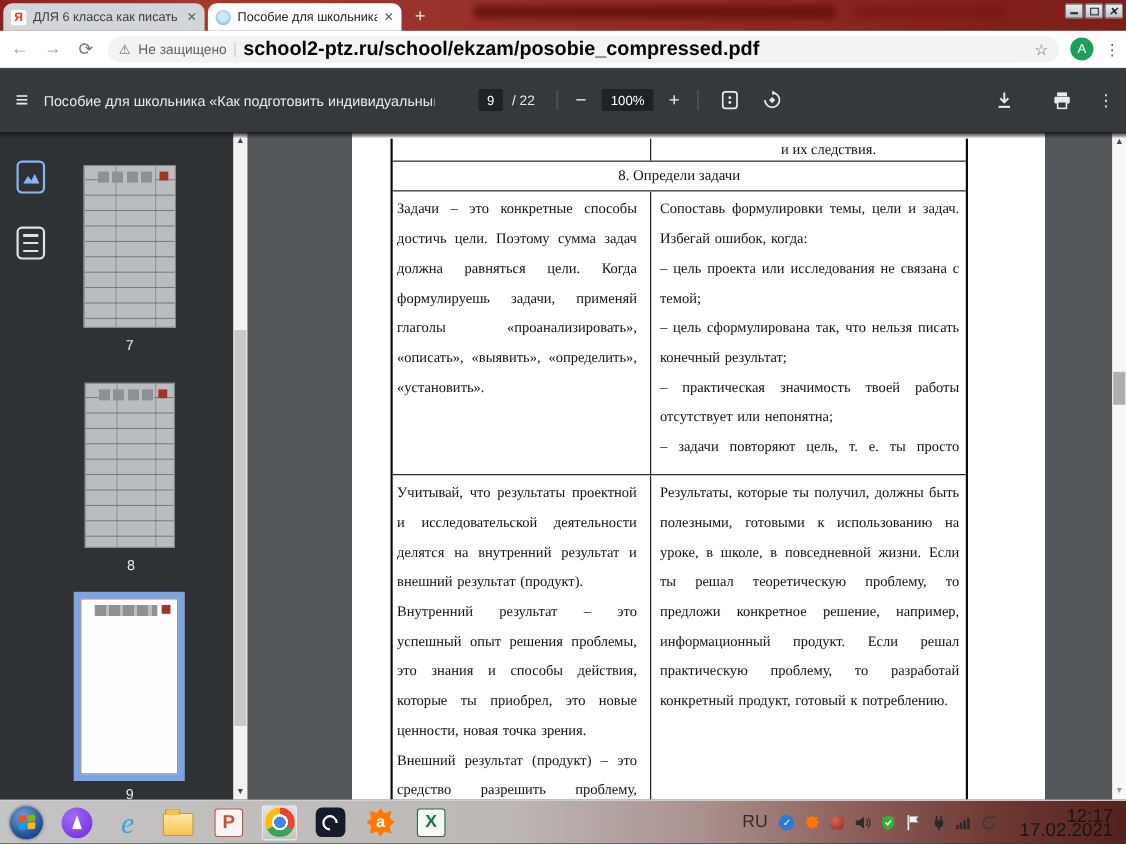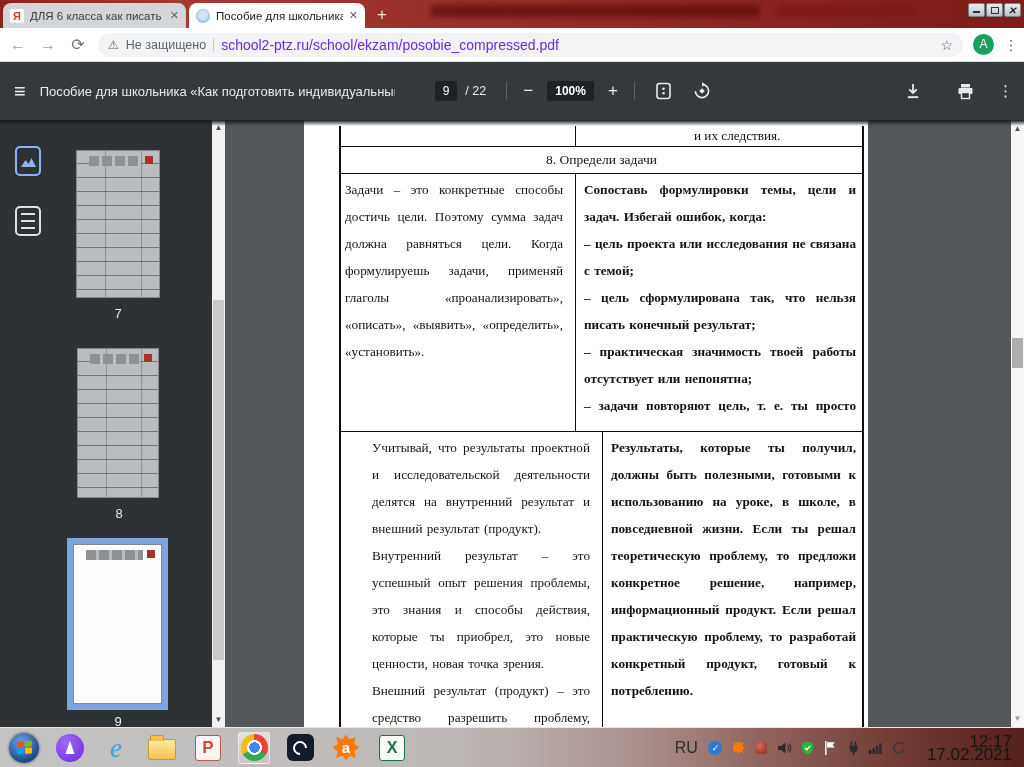--- a/index.html
+++ b/index.html
@@ -35,36 +35,36 @@
   
   .addressbar { position:absolute; top:28px; left:0; width:1024px; height:34px; background:#fff;
     display:flex; align-items:center; padding:0 8px; gap:10px; border-bottom:1px solid #dadce0; }
   .navic { color:#757575; font-size:16px; width:20px; text-align:center; }
   .navic.dim { color:#9aa0a6; }
   .omnibox { flex:1; height:24px; background:#f1f3f4; border-radius:13px; display:flex;
     align-items:center; padding:0 10px; gap:7px; }
   .warn { color:#5f6368; font-size:12px; }
   .sec { color:#5f6368; font-size:12.5px; }
   .omni-div { width:1px; height:14px; background:#c6c9cc; }
-  .url { color:#6d28d9; font-size:14px; font-weight:normal; flex:1; overflow:hidden; white-space:nowrap; }
+  .url { color:#000000; font-size:18px; font-weight:bold; flex:1; overflow:hidden; white-space:nowrap; }
   .star { color:#5f6368; font-size:14px; }
   .avatar { width:21px; height:21px; border-radius:50%; background:#1aa05c; color:#fff;
     font-size:12px; text-align:center; line-height:21px; }
   .menu-dots { color:#5f6368; font-size:14px; width:12px; text-align:center; letter-spacing:0; }
 
   
   .pdfbar { position:absolute; top:62px; left:0; width:1024px; height:58px; background:#35393d;
     display:flex; align-items:center; color:#e8eaed; }
   .hamburger { font-size:20px; margin:0 14px 0 14px; color:#e8eaed; }
   .pdftitle { font-size:13px; max-width:355px; overflow:hidden; white-space:nowrap; margin-right:40px; }
   .pagebox { background:#1f2224; color:#fff; font-size:12px; padding:3px 8px; border-radius:2px; }
   .pagetotal { font-size:12.5px; margin:0 10px 0 8px; }
   .toolsep { width:1px; height:18px; background:#5c6064; margin:0 10px; }
   .zbtn { font-size:17px; width:22px; text-align:center; }
-  .zoombox { background:#1f2224; color:#fff; font-size:12px; padding:3px 8px; border-radius:2px; margin:16px 8px;font-weight:bold; }
+  .zoombox { background:#1f2224; color:#fff; font-size:12px; padding:3px 8px; border-radius:2px; margin:16px 8px; }
   .toolic { width:24px; text-align:center; margin:0 7px; display:flex; justify-content:center; }
   .pdfbar-right { margin-left:auto; display:flex; align-items:center; gap:14px; padding-right:14px; }
   .pdf-dots { font-size:15px; color:#e8eaed; width:12px; text-align:center; }
 
   
   .content { position:absolute; top:120px; left:0; width:1024px; height:607px; background:#53575a; overflow:hidden; }
   .shadow-top { position:absolute; top:0; left:0; width:1024px; height:6px;
     background:linear-gradient(#17181a, rgba(20,20,22,0)); z-index:5; }
 
   .sidebar { position:absolute; top:0; left:0; width:225px; height:607px; background:#2f3235; }
@@ -86,36 +86,36 @@
   .sel9 { position:absolute; left:67px; top:418px; width:101px; height:172px; background:#7da4e0; }
   .t9 { left:6px; top:6px; width:89px; height:160px; position:absolute; background:#fdfdfd; }
   .thumb-label { position:absolute; width:84px; text-align:center; color:#e8eaed; font-size:13px; }
   .l7 { left:76px; top:186px; } .l8 { left:77px; top:386px; } .l9 { left:76px; top:594px; }
   .side-scroll { position:absolute; right:0; top:0; width:13px; height:607px; background:#f2f2f2; }
   .side-scroll .arrow { position:absolute; left:0; width:13px; font-size:8px; color:#4a4a4a; text-align:center; }
   .side-scroll .a-up { top:3px; } .side-scroll .a-dn { bottom:3px; }
   .side-thumb { position:absolute; left:1px; width:11px; top:180px; height:360px; background:#c9c9c9; }
 
   .docarea { position:absolute; left:225px; top:0; width:786px; height:607px; }
-  .page { position:absolute; left:79px; top:0; width:564px; height:607px; background:#fff; overflow:hidden; }
+  .page { position:absolute; left:95px; top:0; width:630px; height:607px; background:#fff; overflow:hidden; }
 
   .tbl { position:absolute; left:35px; top:6px; width:525px; height:601px;
     border-left:2px solid #0d0d0d; border-right:2px solid #0d0d0d;
     display:flex; flex-direction:column;
     font-family:"Liberation Serif", serif; color:#131313; font-size:13.2px; }
   .row { border-bottom:1.5px solid #0d0d0d; flex:0 0 auto; }
   .r-part { height:21px; display:flex; }
   .r-part .cl { width:235px; border-right:1.5px solid #0d0d0d; }
   .r-part .cr { flex:1; padding-left:118px; line-height:19px; }
   .r-h8 { height:27px; text-align:center; line-height:26px; font-size:13.5px; }
   .r-h9 { height:28px; padding-left:14px; line-height:27px; font-size:13.5px; }
   .r8 { height:258px; display:flex; overflow:hidden; }
-  .r9 { flex:1 1 auto; display:flex; overflow:hidden; border-bottom:none;margin-left:27px; }
+  .r9 { flex:1 1 auto; display:flex; overflow:hidden; border-bottom:none; }
   .cell-l { width:235px; border-right:1.5px solid #0d0d0d; padding:2px 12px 0 4px; overflow:hidden; }
-  .cell-r { flex:1; padding:2px 6px 0 8px; overflow:hidden;font-weight:bold; }
+  .cell-r { flex:1; padding:2px 6px 0 8px; overflow:hidden; }
   .doc p { margin:0; line-height:27px; }
   .just { text-align:justify; word-spacing:1px; line-height:27px; }
   .force-last { text-align-last:justify; }
 
   .main-scroll { position:absolute; right:0; top:0; width:13px; height:607px; background:#f7f7f7; }
   .main-scroll .arrow { position:absolute; left:0; width:13px; font-size:8px; color:#4a4a4a; text-align:center; }
   .main-scroll .a-up { top:4px; } .main-scroll .a-dn { bottom:4px; color:#9a9a9a; }
   .main-thumb { position:absolute; left:1px; width:11px; top:218px; height:30px; background:#aeaeae; }
 
   

